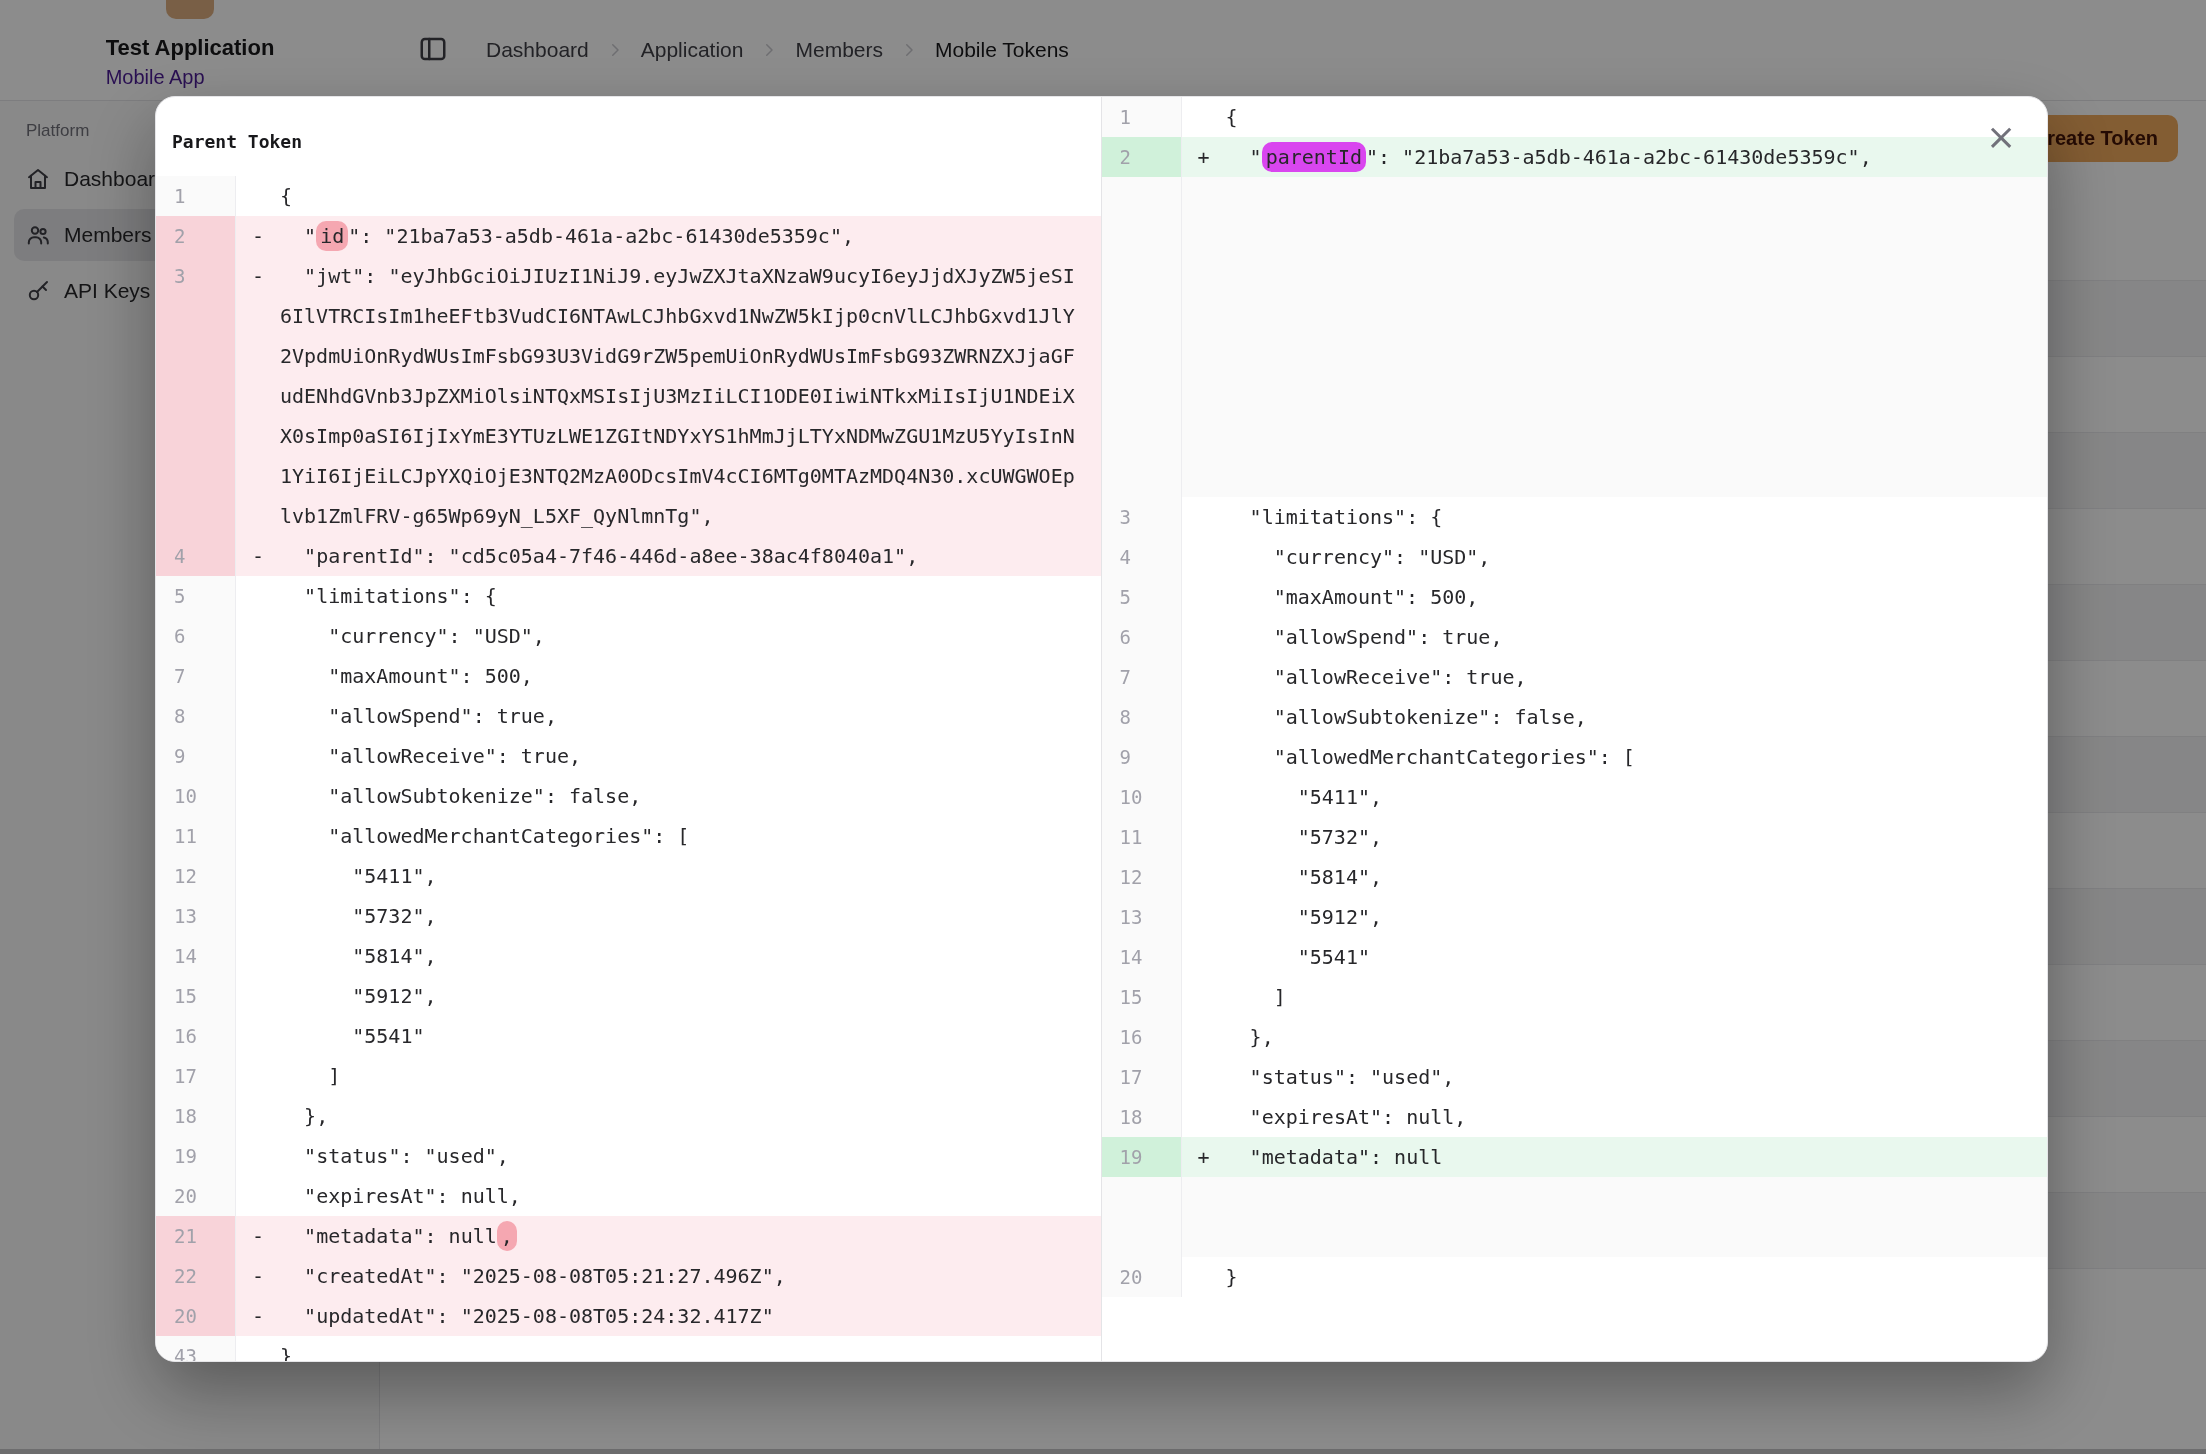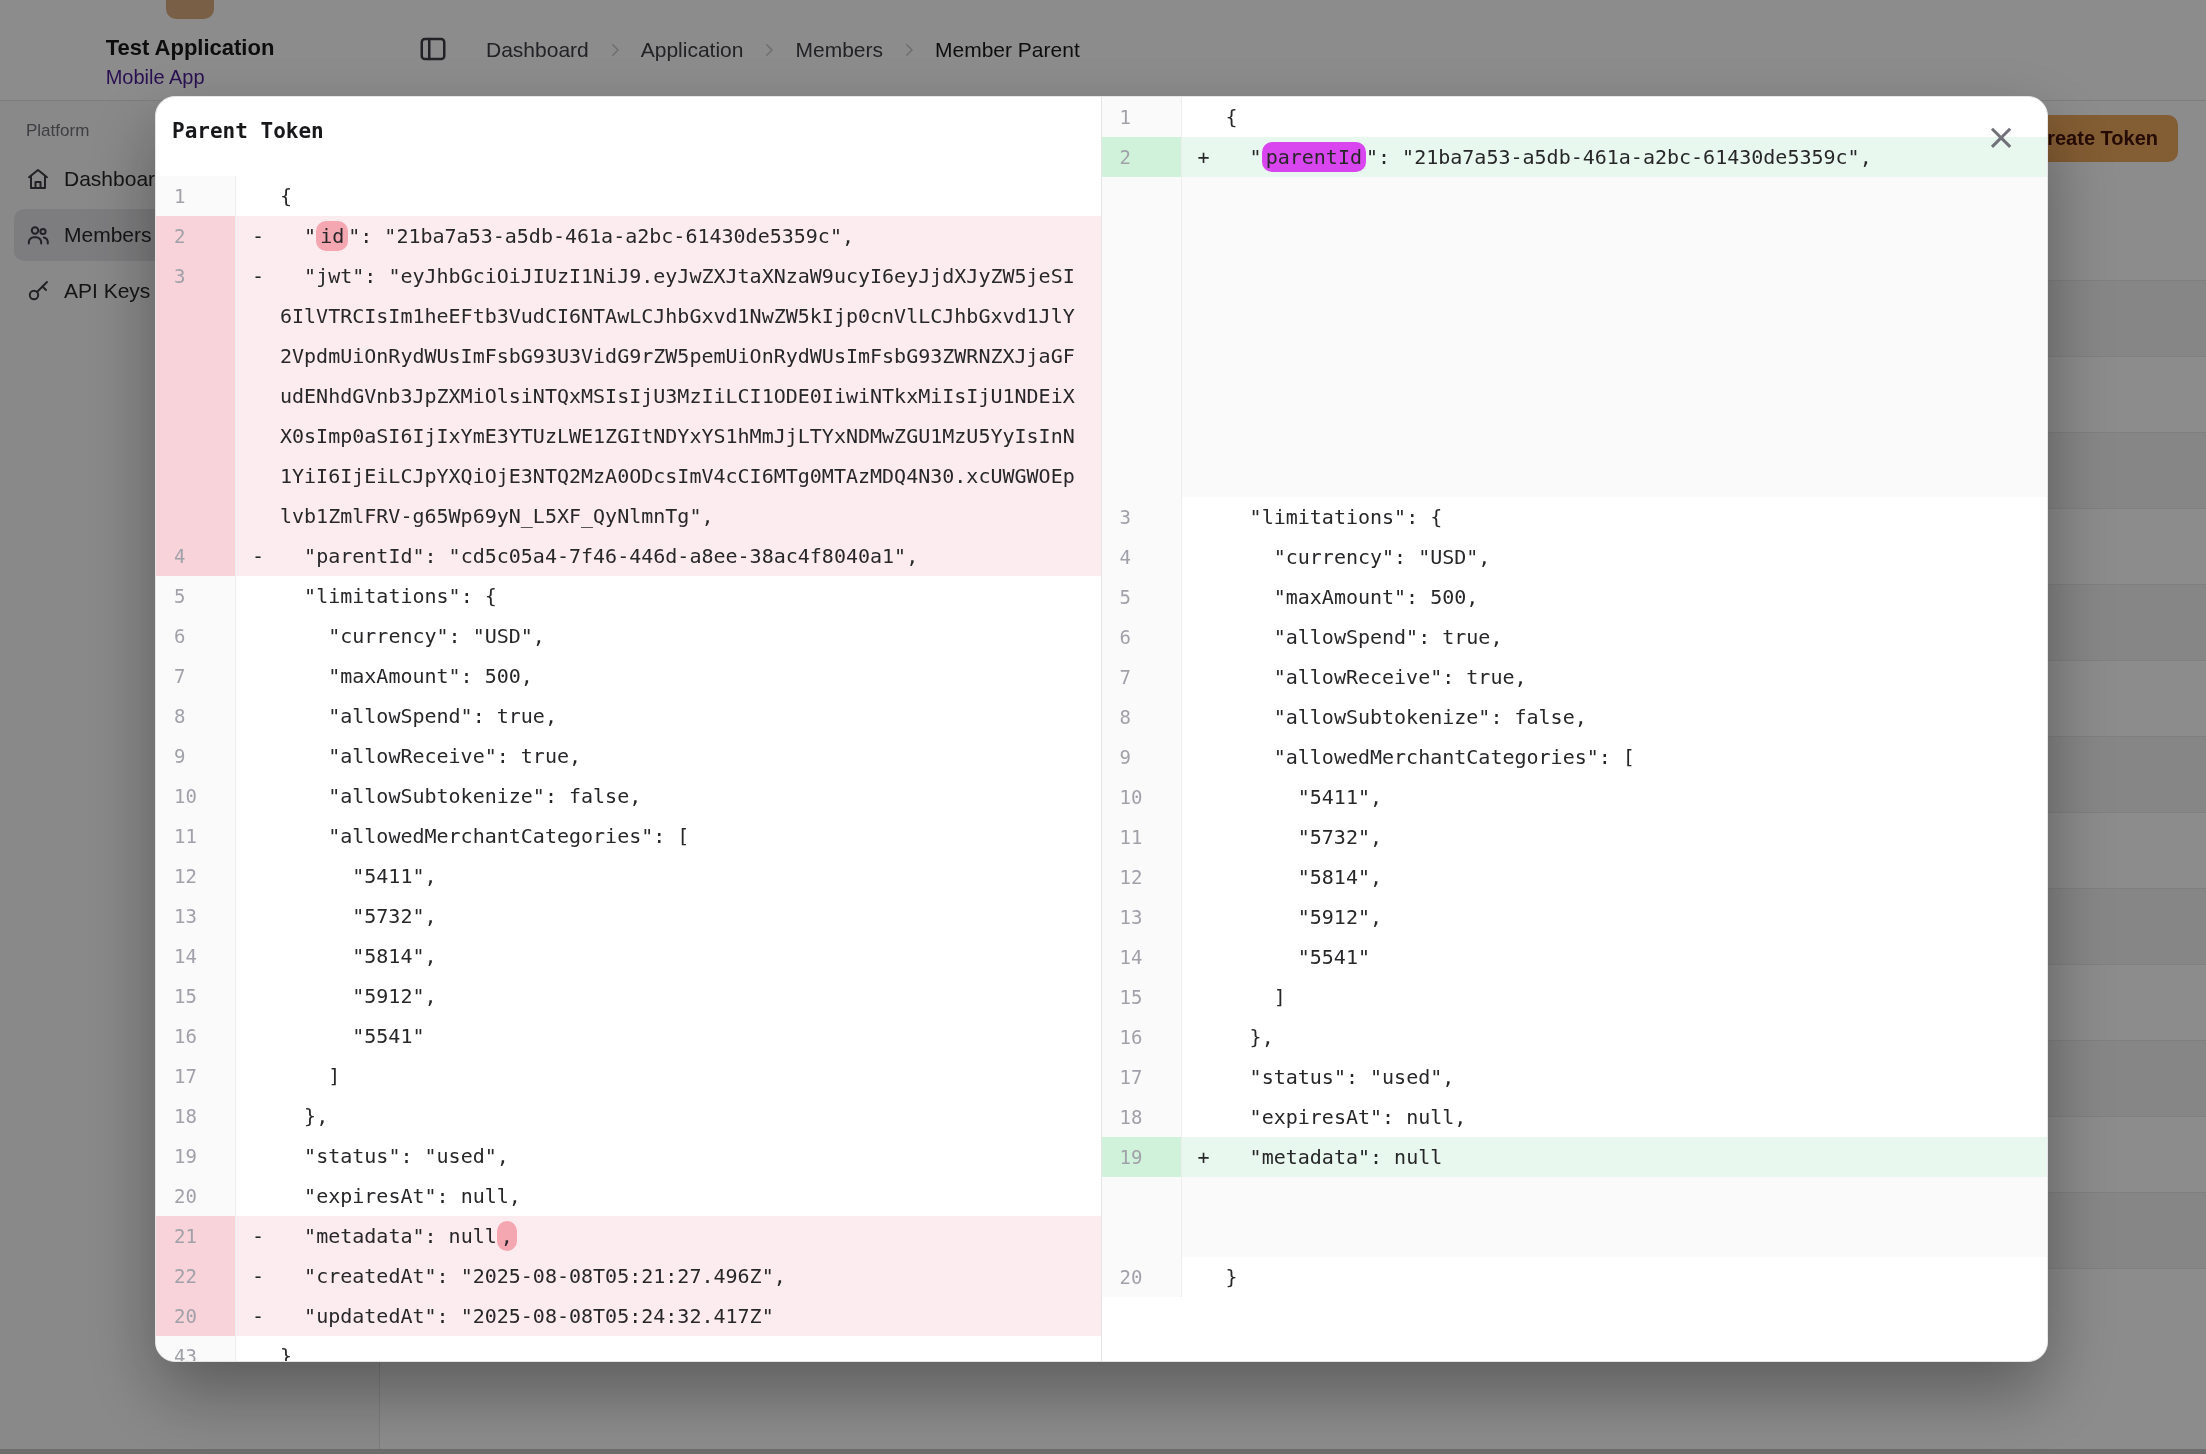--- a/index.html
+++ b/index.html
@@ -60,21 +60,21 @@
            background: #fff; border: 1px solid #e5e5e8; border-radius: 20px;
            box-shadow: 0 30px 70px rgba(0,0,0,0.35); overflow: hidden; z-index: 100; }
   .close-btn { position: absolute; top: 18px; right: 24px; width: 44px; height: 44px;
                background: none; border: none; color: #71717a; font-size: 36px; line-height: 44px;
                text-align: center; padding: 0; cursor: pointer; z-index: 10;
                font-family: "DejaVu Sans", sans-serif; }
 
   .diff { display: flex; height: 100%; font-family: "DejaVu Sans Mono", monospace; color: #27272a; }
   .pane { width: 50%; overflow: hidden; }
   .pane-left { border-right: 1px solid #e4e4e7; }
-  .pane-title { height: 79px; padding: 22px 0 0 16px; font-size: 21px; font-weight: 700; color: #18181b; }
+  .pane-title { height: 79px; padding: 34px 0 0 16px; font-size: 18px; font-weight: 700; color: #18181b; }
 
   .drow { display: flex; align-items: stretch; }
   .gut { flex: 0 0 80px; padding-left: 18px; background: #fafafa; border-right: 1px solid #ededf0;
          color: #a1a1aa; font-size: 19px; line-height: 40px; }
   .codecell { flex: 1; position: relative; padding-left: 44px; line-height: 40px; font-size: 20px; }
   .sign { position: absolute; left: 16px; top: 0; line-height: 40px; }
   .codeline { display: inline-block; width: 66.5ch; max-width: 100%;
               white-space: pre-wrap; word-break: break-all; vertical-align: top; }
   .drow.del .codecell { background: #fdecef; }
   .drow.del .gut { background: #f8d3d9; }
@@ -114,21 +114,21 @@
           <polyline points="9 5 16 12 9 19"></polyline>
         </svg>
         <span class="bc-item">Application</span>
         <svg viewBox="0 0 24 24" class="bc-sep" fill="none" stroke="currentColor" stroke-width="2" stroke-linecap="round" stroke-linejoin="round">
           <polyline points="9 5 16 12 9 19"></polyline>
         </svg>
         <span class="bc-item">Members</span>
         <svg viewBox="0 0 24 24" class="bc-sep" fill="none" stroke="currentColor" stroke-width="2" stroke-linecap="round" stroke-linejoin="round">
           <polyline points="9 5 16 12 9 19"></polyline>
         </svg>
-        <span class="bc-item current">Member Parent</span>
+        <span class="bc-item current">Mobile Tokens</span>
       </nav>
   </header>
 
   <aside class="sidebar">
     <div class="section-label">Platform</div>
     <div>
         <div class="side-item">
           <svg viewBox="0 0 24 24" class="side-icon" fill="none" stroke="currentColor" stroke-width="2" stroke-linecap="round" stroke-linejoin="round">
             <path d="M3 10.2 12 3l9 7.2"></path>
             <path d="M5 8.8V21h14V8.8"></path>

